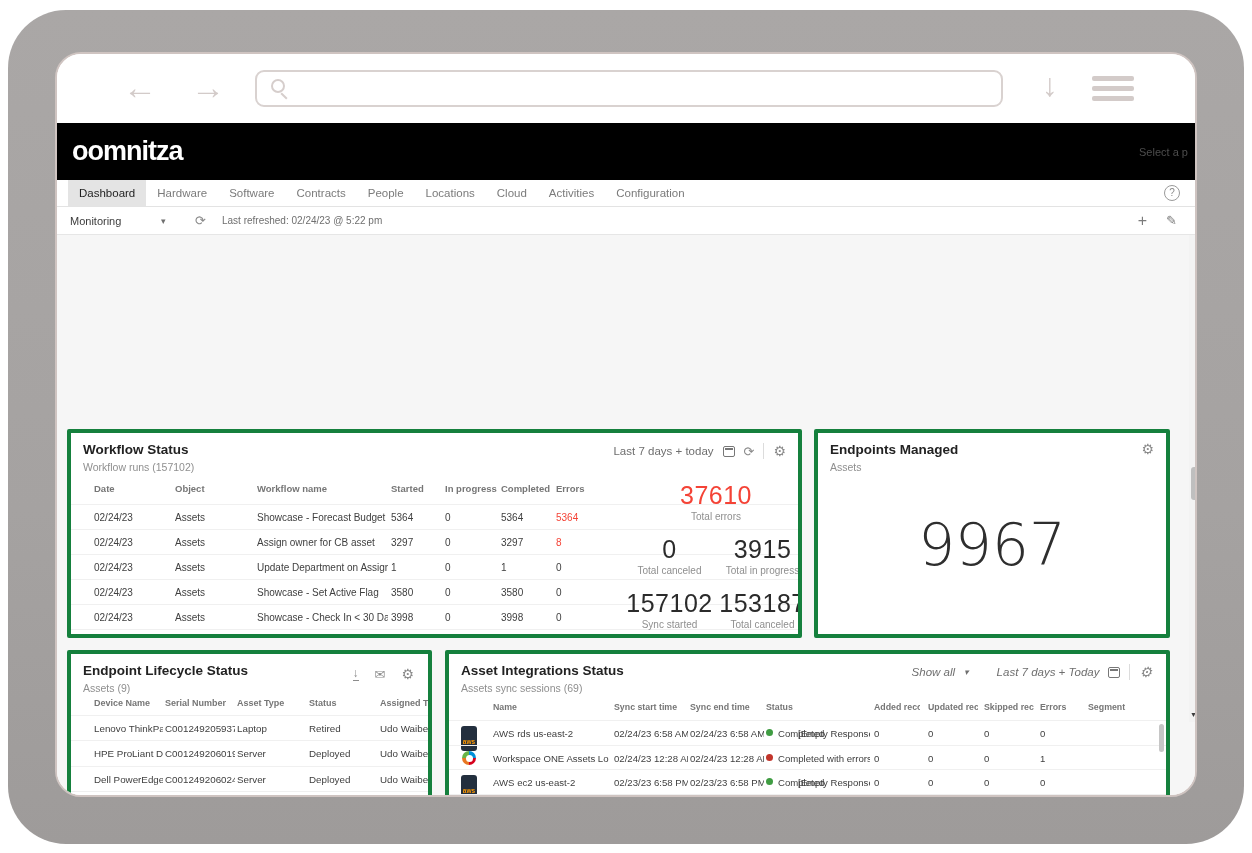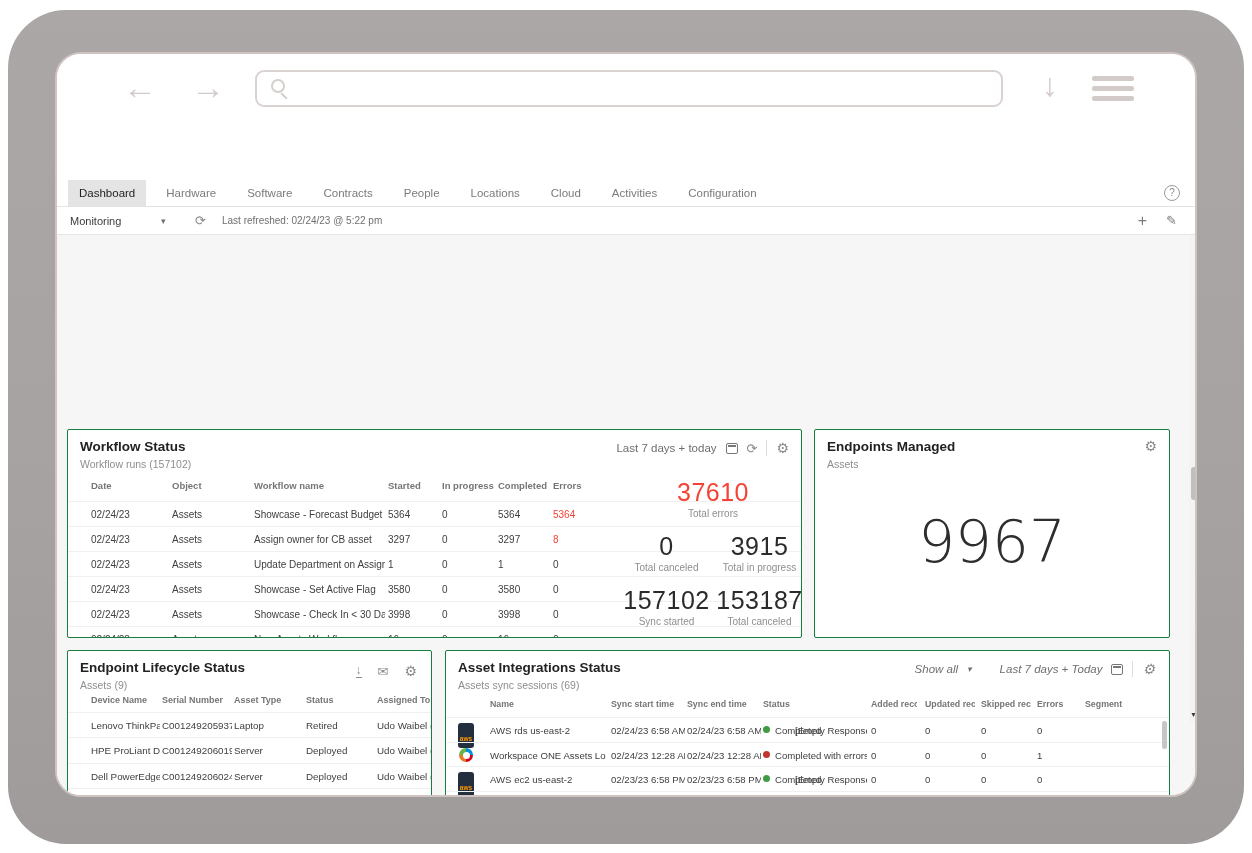--- a/index.html
+++ b/index.html
@@ -31,41 +31,41 @@
 
   
   .appbar { position:absolute; left:0; top:69px; width:100%; height:57px; background:#000; }
   .logo { position:absolute; left:15px; top:13px; color:#fff; font-size:27px; font-weight:700;
           letter-spacing:-1px; }
   .appbar-right { position:absolute; right:2px; top:23px; width:54px; overflow:hidden;
                   white-space:nowrap; color:#4d4d4d; font-size:11px; }
 
   
   .tabs { position:absolute; left:0; top:126px; width:100%; height:27px; background:#fff;
-          border-bottom:1px solid #e3e3e3; display:flex; align-items:flex-end; padding-left:11px;gap:9px; }
+          border-bottom:1px solid #e3e3e3; display:flex; align-items:flex-end; padding-left:11px; }
   .tab { font-size:11.5px; color:#7b7b7b; line-height:26px; padding:0 11px; cursor:pointer; }
   .tab.active { background:#e4e4e4; color:#1f1f1f; }
   .help { position:absolute; right:15px; top:5px; width:16px; height:16px; border:1.5px solid #9a9a9a;
           border-radius:50%; color:#8a8a8a; font-size:10px; text-align:center; line-height:14px; }
 
   
   .filterbar { position:absolute; left:0; top:153px; width:100%; height:28px; background:#fff;
                border-bottom:1px solid #e6e6e6; }
   .view-sel { position:absolute; left:13px; top:0; height:28px; line-height:28px; font-size:11px; color:#3c3c3c; }
   .caret { color:#6f6f6f; font-size:9px; }
   .view-caret { position:absolute; left:104px; top:0; line-height:28px; }
   .refresh { color:#8a8a8a; font-size:13px; }
   .fb-refresh { position:absolute; left:138px; top:0; line-height:28px; }
   .last-refreshed { position:absolute; left:165px; top:0; line-height:28px; font-size:10px; color:#6f6f6f; }
   .fb-plus { position:absolute; right:48px; top:0; line-height:28px; font-size:16px; color:#7b7b7b; }
   .fb-pencil { position:absolute; right:18px; top:0; line-height:28px; font-size:13px; color:#7b7b7b; }
 
   
   .content { position:absolute; left:0; top:181px; width:100%; height:564px; background:#f6f6f6; }
-  .card { position:absolute; background:#fff; border:1px solid #15803d; border-radius:2px; overflow:hidden; }
+  .card { position:absolute; background:#fff; border:4px solid #15803d; border-radius:2px; overflow:hidden; }
   .card-title { position:absolute; left:12px; top:9px; font-size:13.5px; font-weight:bold; color:#222; }
   .card-sub { position:absolute; left:12px; top:28px; font-size:10.5px; color:#8f8f8f; }
   .ctl { display:flex; align-items:center; gap:9px; color:#6e6e6e; font-size:11.5px; }
   .cal { position:relative; width:12px; height:11px; border:1.5px solid #777; border-radius:2px; display:inline-block; }
   .cal::before { content:""; position:absolute; left:1px; right:1px; top:1.5px; height:1.5px; background:#777; }
   .vdiv { width:1px; height:16px; background:#dcdcdc; }
   .gear { color:#8a8a8a; font-size:14px; }
   .thead span, .trow span { position:absolute; white-space:nowrap; overflow:hidden; }
   .thead { position:absolute; left:0; right:0; height:18px; }
   .thead span { font-size:9.5px; font-weight:bold; color:#767676; }
@@ -140,20 +140,24 @@
       <span class="mag"></span>
     </div>
     <span class="dl-arrow">↓</span>
     <div class="burger">
         <i></i>
         <i></i>
         <i></i>
       </div>
   </div>
 
+  <div class="appbar">
+    <span class="logo">oomnitza</span>
+    <span class="appbar-right">Select a p</span>
+  </div>
 
   <div class="tabs">
     <span class="tab active">Dashboard</span>
     <span class="tab">Hardware</span>
     <span class="tab">Software</span>
     <span class="tab">Contracts</span>
     <span class="tab">People</span>
     <span class="tab">Locations</span>
     <span class="tab">Cloud</span>
     <span class="tab">Activities</span>

